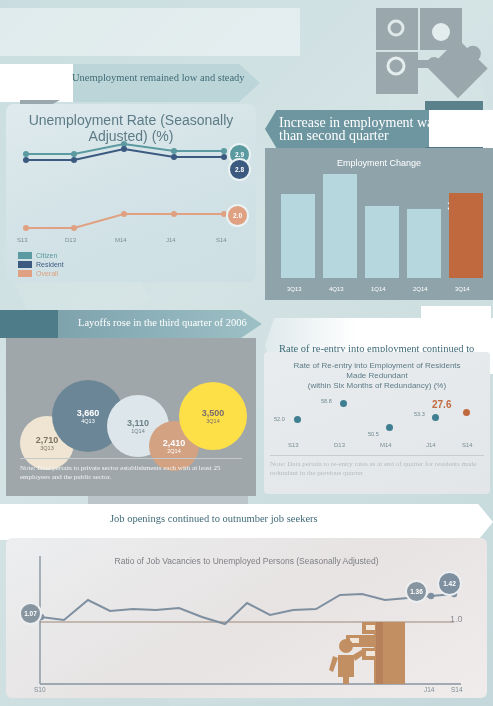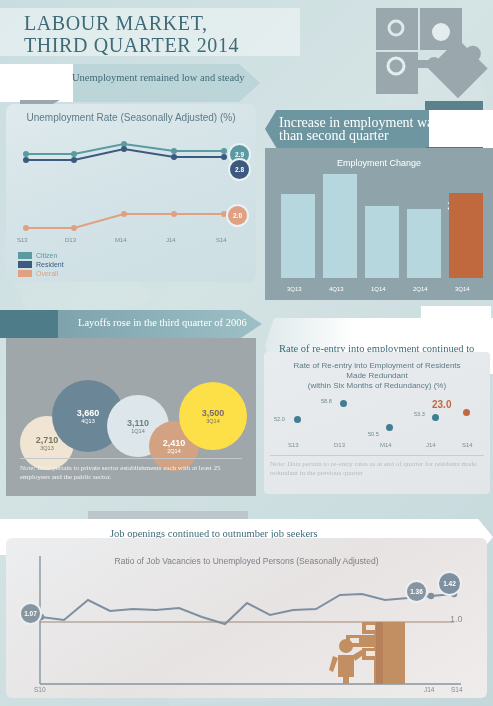--- a/index.html
+++ b/index.html
@@ -48,41 +48,41 @@
       clip-path:polygon(0 0,100% 0,55% 100%,0 100%);}
 
   .rib4{left:265px;top:318px;width:228px;}
   .rib4 .body{background:linear-gradient(90deg,#dfe9eb 0%,#ffffff 40%,#ffffff 100%);
       clip-path:polygon(4% 0,100% 0,100% 100%,4% 100%,0 50%);
       padding:24px 8px 6px 14px;height:26px;}
   .rib4 .tail{right:28px;bottom:-8px;width:42px;height:10px;background:#9aa7ad;
       clip-path:polygon(0 0,100% 0,100% 100%,40% 100%);}
   .rib4 .tab{position:absolute;right:2px;top:-12px;width:70px;height:14px;background:#fff;}
 
-  .rib5{left:0;top:504px;width:493px;margin-top:15px;}
+  .rib5{left:0;top:504px;width:493px;}
   .rib5 .body{background:#ffffff;clip-path:polygon(0 0,97% 0,100% 50%,97% 100%,0 100%);
       padding:8px 10px 8px 110px;height:20px;}
   .rib5 .tail{left:30px;top:36px;width:48px;height:11px;background:#9aa7ad;
       clip-path:polygon(0 0,100% 0,55% 100%,0 100%);}
   .rib5 .tab{position:absolute;left:88px;top:-8px;width:160px;height:10px;background:#bcc6ca;}
 
   
   .panel{position:absolute;}
   .p-unemp{left:6px;top:104px;width:250px;height:178px;border-radius:8px;
       background:linear-gradient(160deg,#dfeaed 0%,#d2e2e6 55%,#cddfe3 100%);}
   .p-emp{left:265px;top:148px;width:228px;height:152px;
       background:#8fa3aa;}
   .p-red{left:6px;top:338px;width:250px;height:158px;
       background:#a0a7aa;}
   .p-reent{left:264px;top:352px;width:226px;height:142px;border-radius:4px;
       background:linear-gradient(160deg,#e9ecee 0%,#e2e6e8 100%);}
   .p-ratio{left:6px;top:538px;width:481px;height:160px;border-radius:6px;
       background:linear-gradient(150deg,#eceef0 0%,#e7e3e3 50%,#f0ecec 100%);}
 
-  .ptitle{position:absolute;width:100%;text-align:center;font-size:10px;color:#5c7b86;}
+  .ptitle{position:absolute;width:100%;text-align:center;font-size:14px;color:#5c7b86;}
   .ptitle.w{color:#ffffff;}
 
   
   .axlabel{position:absolute;font-size:6px;color:#7b8e96;}
   .axlabel.w{color:#ffffff;font-size:6px;}
   .badge{position:absolute;border-radius:50%;display:flex;align-items:center;
       justify-content:center;color:#fff;font-size:6.5px;font-weight:bold;}
 
   .legrow{position:absolute;display:flex;align-items:center;gap:4px;font-size:7px;}
   .legsw{width:14px;height:7px;display:block;}
@@ -112,24 +112,20 @@
 <div class="page">
 
   <svg class="poly" style="left:0;top:0;width:493px;height:706px">
     <polygon points="0,250 90,180 150,300 40,340" fill="#ffffff" opacity=".22"></polygon>
     <polygon points="300,600 400,560 470,660 330,690" fill="#ffffff" opacity=".18"></polygon>
     <polygon points="150,640 260,600 300,700 170,706" fill="#ffffff" opacity=".15"></polygon>
     <polygon points="380,80 470,40 493,130 400,140" fill="#ffffff" opacity=".12"></polygon>
   </svg>
 
   <div class="hdr"></div>
-  <div class="hdr-txt">
-    <div>LABOUR MARKET,</div>
-    <div>THIRD QUARTER 2014</div>
-  </div>
 
   <svg class="puzzle" viewBox="0 0 195 105">
     <rect x="78" y="8" width="42" height="42" fill="#9aa8ad"></rect>
     <rect x="122" y="8" width="42" height="42" fill="#9aa8ad"></rect>
     <rect x="78" y="52" width="42" height="42" fill="#9aa8ad"></rect>
     <circle cx="98" cy="28" r="7" fill="none" stroke="#dfe9ea" stroke-width="3"></circle>
     <circle cx="143" cy="32" r="9" fill="#e4edee"></circle>
     <circle cx="98" cy="66" r="8" fill="none" stroke="#e4edee" stroke-width="3"></circle>
     <rect x="112" y="60" width="22" height="8" fill="#9aa8ad"></rect>
     <circle cx="136" cy="64" r="7" fill="#9aa8ad"></circle>
@@ -277,21 +273,21 @@
     <div class="rdot" style="left:76px;top:48px;width:7px;height:7px;background:#3f7f91"></div>
     <div class="rlab" style="left:57px;top:46px">58.8</div>
 
     <div class="rdot" style="left:122px;top:72px;width:7px;height:7px;background:#3f7f91"></div>
     <div class="rlab" style="left:104px;top:79px">50.5</div>
 
     <div class="rdot" style="left:168px;top:62px;width:7px;height:7px;background:#3f7f91"></div>
     <div class="rlab" style="left:150px;top:59px">53.3</div>
 
     <div class="rdot" style="left:199px;top:57px;width:7px;height:7px;background:#c1693e"></div>
-    <div class="rlab big" style="left:168px;top:47px">23.0</div>
+    <div class="rlab big" style="left:168px;top:47px">27.6</div>
 
     <div class="axlabel" style="left:24px;top:90px">S13</div>
     <div class="axlabel" style="left:70px;top:90px">D13</div>
     <div class="axlabel" style="left:116px;top:90px">M14</div>
     <div class="axlabel" style="left:162px;top:90px">J14</div>
     <div class="axlabel" style="left:198px;top:90px">S14</div>
 
     <div class="noteline" style="left:6px;top:103px;width:214px;background:#c8ccce"></div>
     <div class="note" style="left:6px;top:108px;width:216px;color:#b4bcbf">Note: Data pertain to re-entry rates as at end of quarter for residents made redundant in the previous quarter</div>
   </div>

